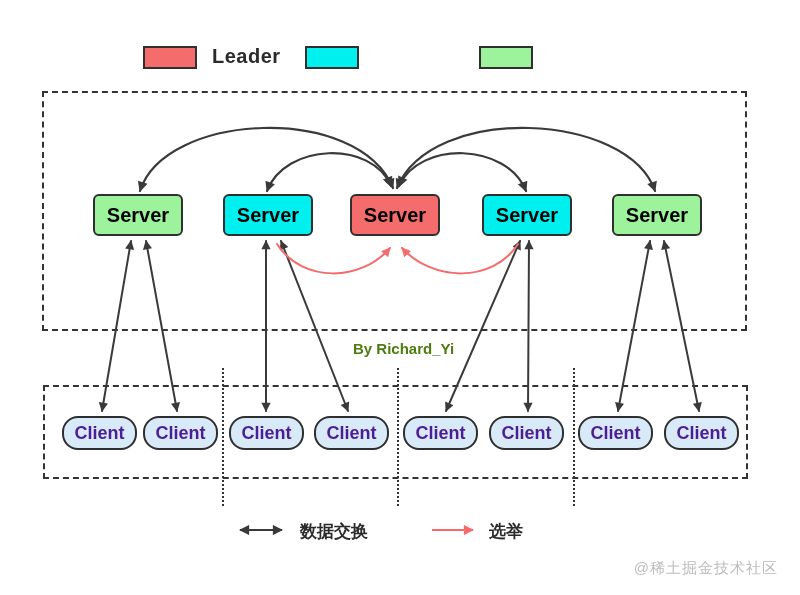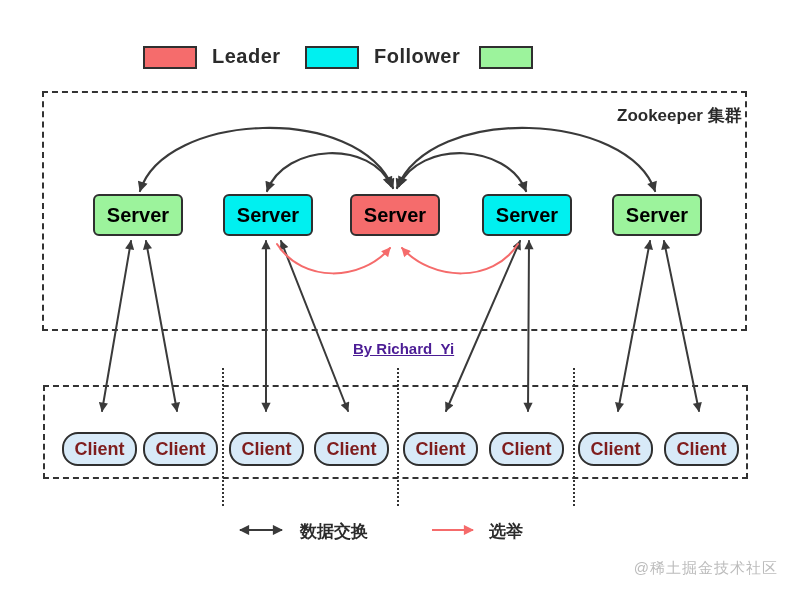--- a/index.html
+++ b/index.html
@@ -27,51 +27,49 @@
 
   
   .server { top:194px; width:90px; height:42px; border:2px solid #2f2f2f; border-radius:6px;
             display:flex; align-items:center; justify-content:center;
             font-size:20px; font-weight:bold; color:#000000; }
   .s1 { left:93px; }  .s2 { left:223px; } .s3 { left:350px; } .s4 { left:482px; } .s5 { left:612px; }
 
   
   .client { top:416px; width:75px; height:34px; border:2px solid #2f2f2f; border-radius:16px;
             display:flex; align-items:center; justify-content:center;
-            font-size:18px; font-weight:bold; color:#7f1d1d;margin-top:16px; }
+            font-size:18px; font-weight:bold; color:#4c1d95; }
   .c1 { left:62px; }  .c2 { left:143px; } .c3 { left:229px; } .c4 { left:314px; }
   .c5 { left:403px; } .c6 { left:489px; } .c7 { left:578px; } .c8 { left:664px; }
 
   .credit { left:353px; top:340px; font-size:15px; font-weight:bold; }
 
   .dx-label { left:300px; top:520px; font-size:17px; font-weight:bold; }
   .el-label { left:489px; top:520px; font-size:17px; font-weight:bold; }
 
   .watermark { right:22px; top:559px; font-size:15px; letter-spacing:1px; }
 </style>
 </head>
 <body>
 
 <div class="canvas">
 
   <div class="swatch" style="left: 143px; background-color: rgb(245, 108, 108);"></div>
   <div class="txt legend-label" style="left:212px">Leader</div>
 
   <div class="swatch" style="left: 305px; background-color: rgb(0, 240, 240);"></div>
-  <div class="txt legend-label" style="left:374px">Follower</div>
 
   <div class="swatch" style="left: 479px; background-color: rgb(156, 243, 156);"></div>
 
   <div class="frame cluster-box"></div>
   <div class="frame client-box"></div>
   <div class="vsep" style="left:222px"></div>
   <div class="vsep" style="left:397px"></div>
   <div class="vsep" style="left:573px"></div>
 
-  <div class="txt cluster-title">Zookeeper 集群</div>
 
   <svg class="wires" width="800" height="595" viewBox="0 0 800 595">
     <defs>
       <marker id="ah" viewBox="0 0 10 10" refX="9" refY="5" markerWidth="6" markerHeight="4.6" orient="auto-start-reverse" markerUnits="strokeWidth">
         <path d="M0 0 L10 5 L0 10 z" fill="var(--arrow,#3a3a3a)"></path>
       </marker>
       <marker id="ahr" viewBox="0 0 10 10" refX="9" refY="5" markerWidth="6" markerHeight="4.6" orient="auto-start-reverse" markerUnits="strokeWidth">
         <path d="M0 0 L10 5 L0 10 z" fill="var(--election,#f56b6b)"></path>
       </marker>
     </defs>
@@ -102,21 +100,21 @@
     <path d="M 240 530 L 282 530" stroke="var(--arrow,#3a3a3a)" stroke-width="2.2" fill="none" marker-start="url(#ah)" marker-end="url(#ah)"></path>
     <path d="M 432 530 L 473 530" stroke="var(--election,#f56b6b)" stroke-width="2.2" fill="none" marker-end="url(#ahr)"></path>
   </svg>
 
   <div class="node server s1" style="background-color: rgb(156, 243, 156);">Server</div>
   <div class="node server s2" style="background-color: rgb(0, 240, 240);">Server</div>
   <div class="node server s3" style="background-color: rgb(245, 108, 108);">Server</div>
   <div class="node server s4" style="background-color: rgb(0, 240, 240);">Server</div>
   <div class="node server s5" style="background-color: rgb(156, 243, 156);">Server</div>
 
-  <div class="txt credit" style="color: #4c1d95; text-decoration: underline;">By Richard_Yi</div>
+  <div class="txt credit" style="color: #4d7c0f;">By Richard_Yi</div>
 
   <div class="node client c1" style="background-color: rgb(216, 234, 248);">Client</div>
   <div class="node client c2" style="background-color: rgb(216, 234, 248);">Client</div>
   <div class="node client c3" style="background-color: rgb(216, 234, 248);">Client</div>
   <div class="node client c4" style="background-color: rgb(216, 234, 248);">Client</div>
   <div class="node client c5" style="background-color: rgb(216, 234, 248);">Client</div>
   <div class="node client c6" style="background-color: rgb(216, 234, 248);">Client</div>
   <div class="node client c7" style="background-color: rgb(216, 234, 248);">Client</div>
   <div class="node client c8" style="background-color: rgb(216, 234, 248);">Client</div>
 

